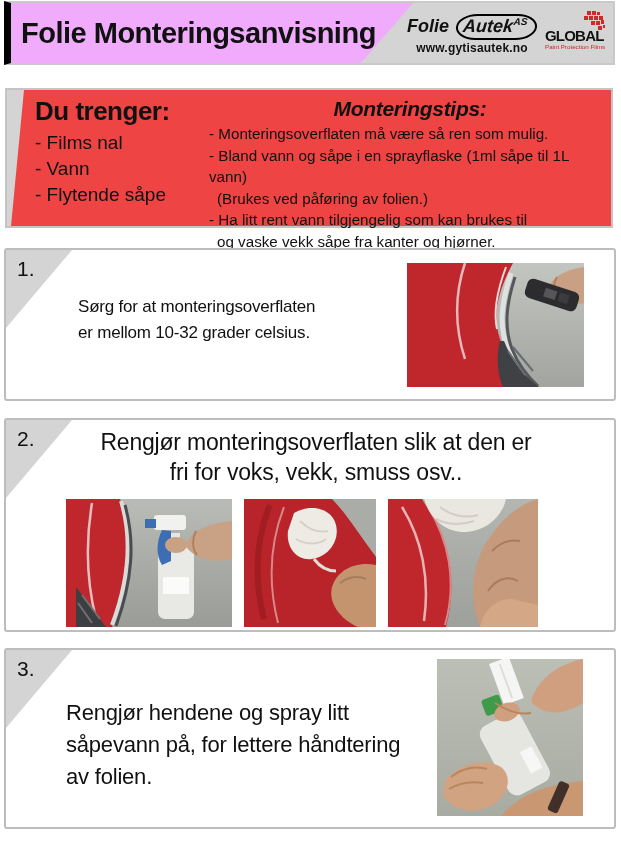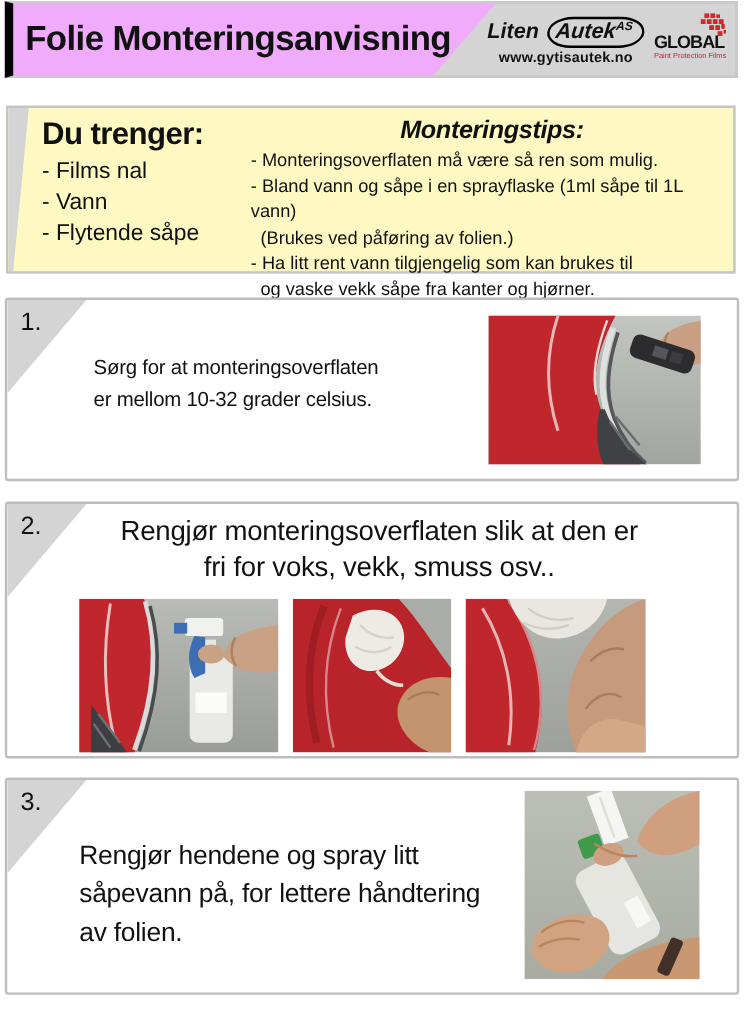--- a/index.html
+++ b/index.html
@@ -31,21 +31,21 @@
   }
   .autek-sup{font-size:10px;vertical-align:super;font-weight:bold;}
   .brand-site{font-weight:bold;font-size:12px;letter-spacing:0.2px;margin-top:1px;}
   .global-logo{position:absolute;right:6px;top:8px;width:62px;}
   .global-globe{position:absolute;right:2px;top:0;}
   .global-name{font-weight:900;font-size:15px;letter-spacing:-0.8px;margin-top:17px;line-height:1;}
   .global-tagline{color:#cc2229;font-size:6.2px;line-height:1;margin-top:1px;white-space:nowrap;}
   
   .tipsbox{
     position:absolute;left:5px;top:88px;width:604px;height:136px;
-    background:#fef9c3;border:2px solid #c4c4c4;
+    background:#ef4444;border:2px solid #c4c4c4;
   }
   .tipsbox-slant{
     position:absolute;left:0;top:0;width:22px;height:100%;background:#d4d4d4;
     clip-path:polygon(0 0,17px 0,4px 100%,0 100%);
   }
   .needs-col{position:absolute;left:28px;top:6px;}
   .needs-heading{font-size:26px;font-weight:800;letter-spacing:-0.5px;}
   .needs-list{margin-top:3px;font-size:19px;line-height:1.38;}
   .tips-col{position:absolute;left:202px;top:7px;width:402px;}
   .tips-heading{font-size:21px;font-weight:800;font-style:italic;letter-spacing:-0.3px;text-align:center;}
@@ -74,21 +74,21 @@
 </style>
 </head>
 <body>
 
 <div class="header">
   <div class="header-grayband"></div>
   <div class="page-title">Folie Monteringsanvisning</div>
 
   <div class="brand">
     <div class="brand-row">
-      <span>Liten</span>
+      <span>Folie</span>
       <span class="autek-oval"><span>Autek</span><span class="autek-sup">AS</span></span>
     </div>
     <div class="brand-site">www.gytisautek.no</div>
   </div>
 
   <div class="global-logo">
     <svg class="global-globe" width="26" height="20" viewBox="0 0 26 20">
       <g fill="#d02a28">
         <rect x="8" y="0" width="4" height="4"></rect>
           <rect x="13" y="0" width="4" height="4"></rect>

